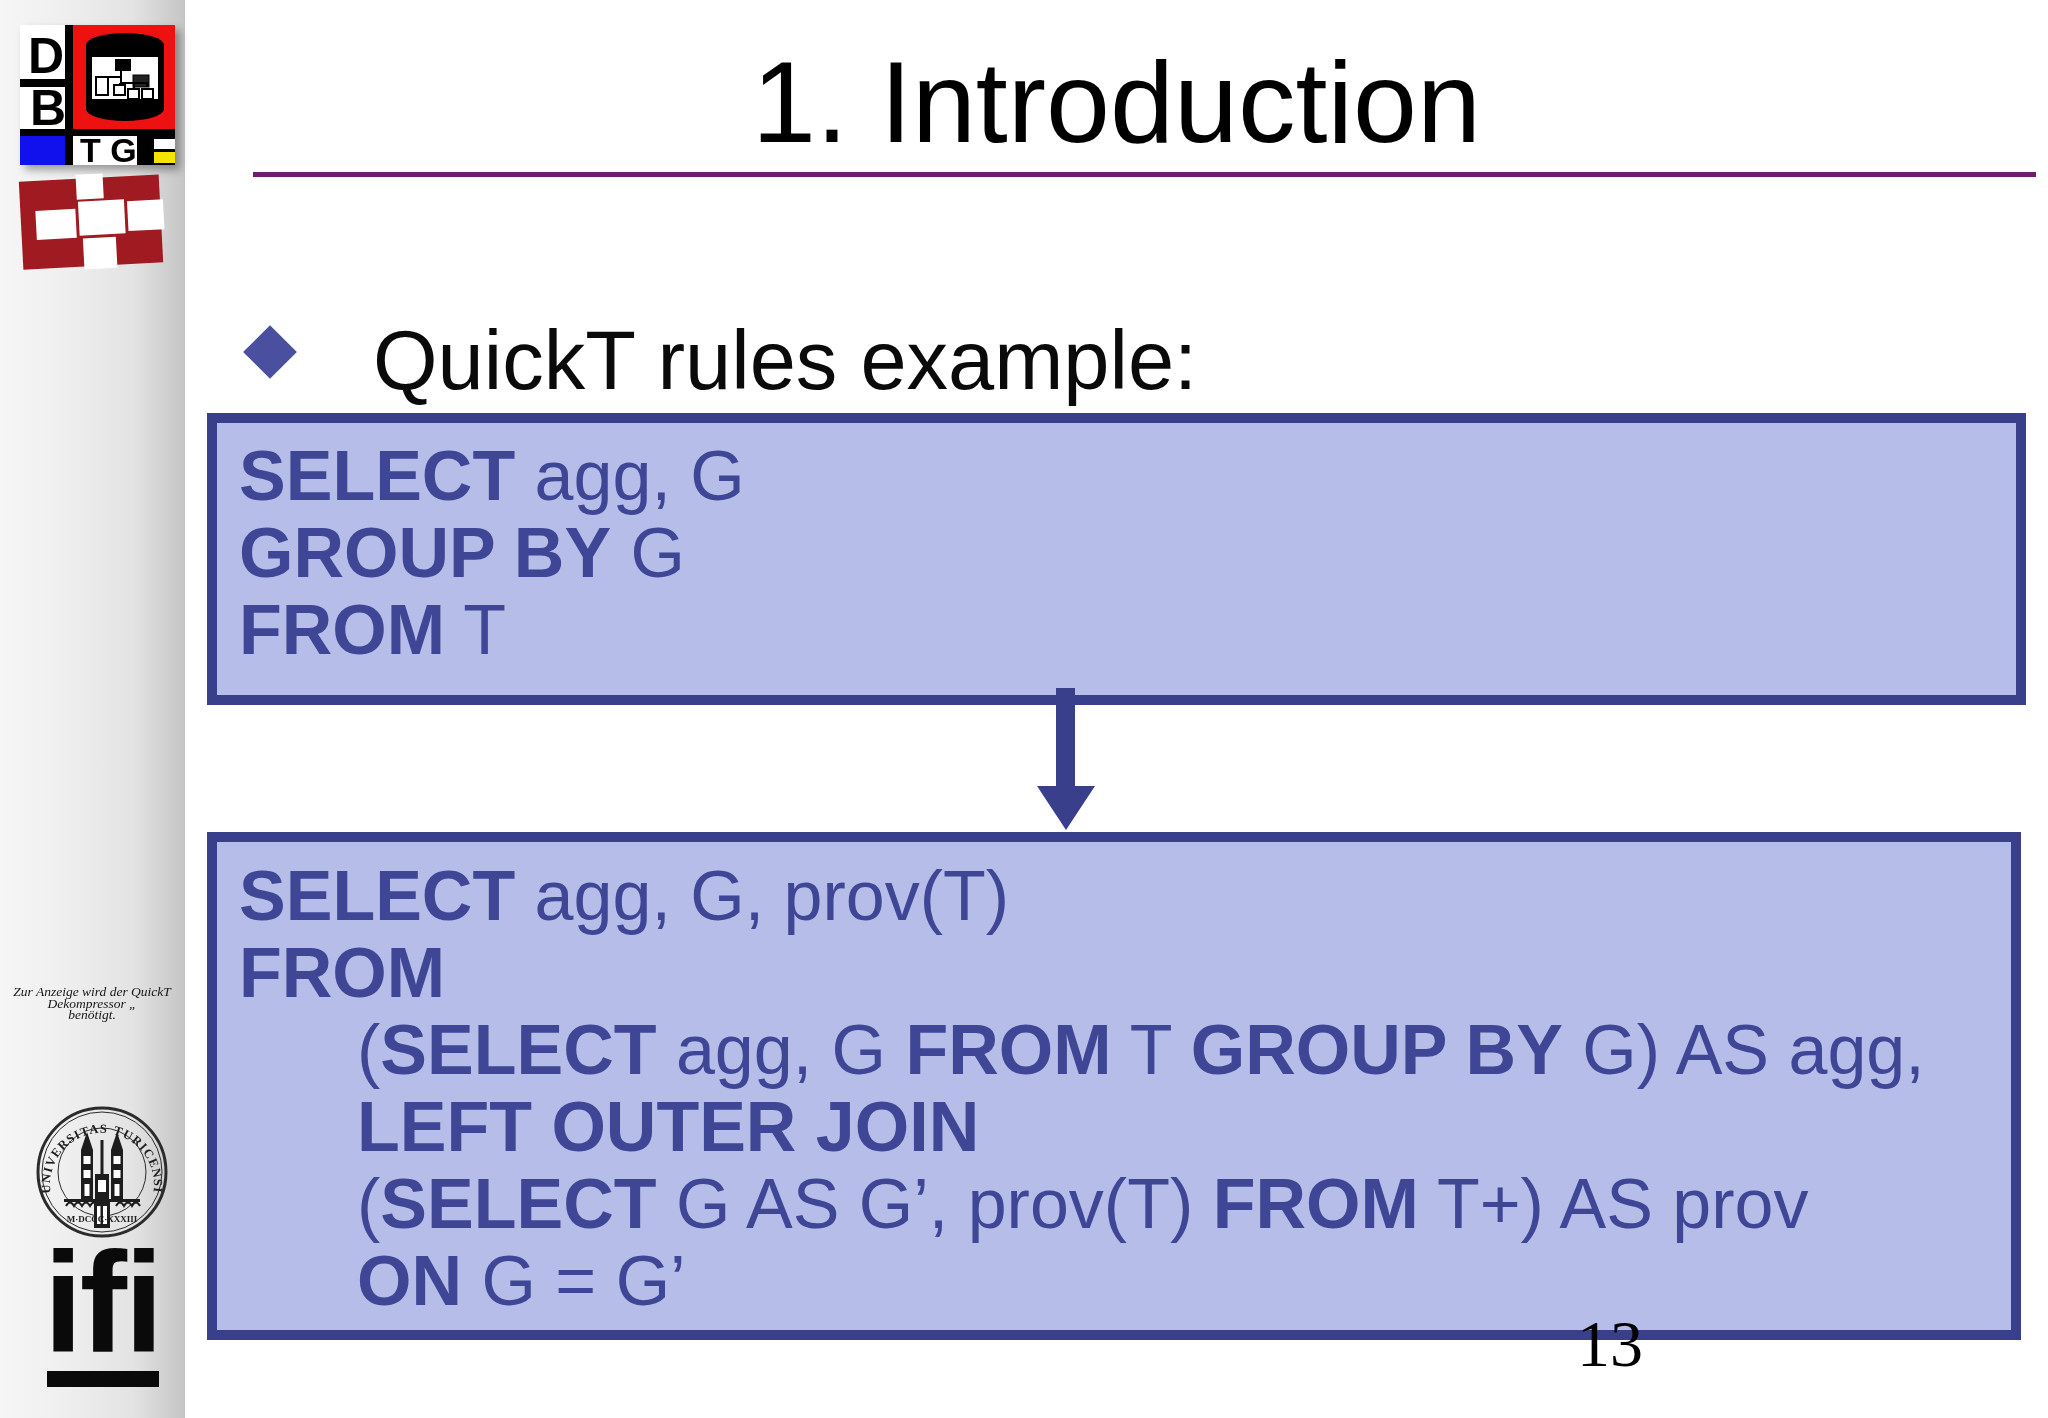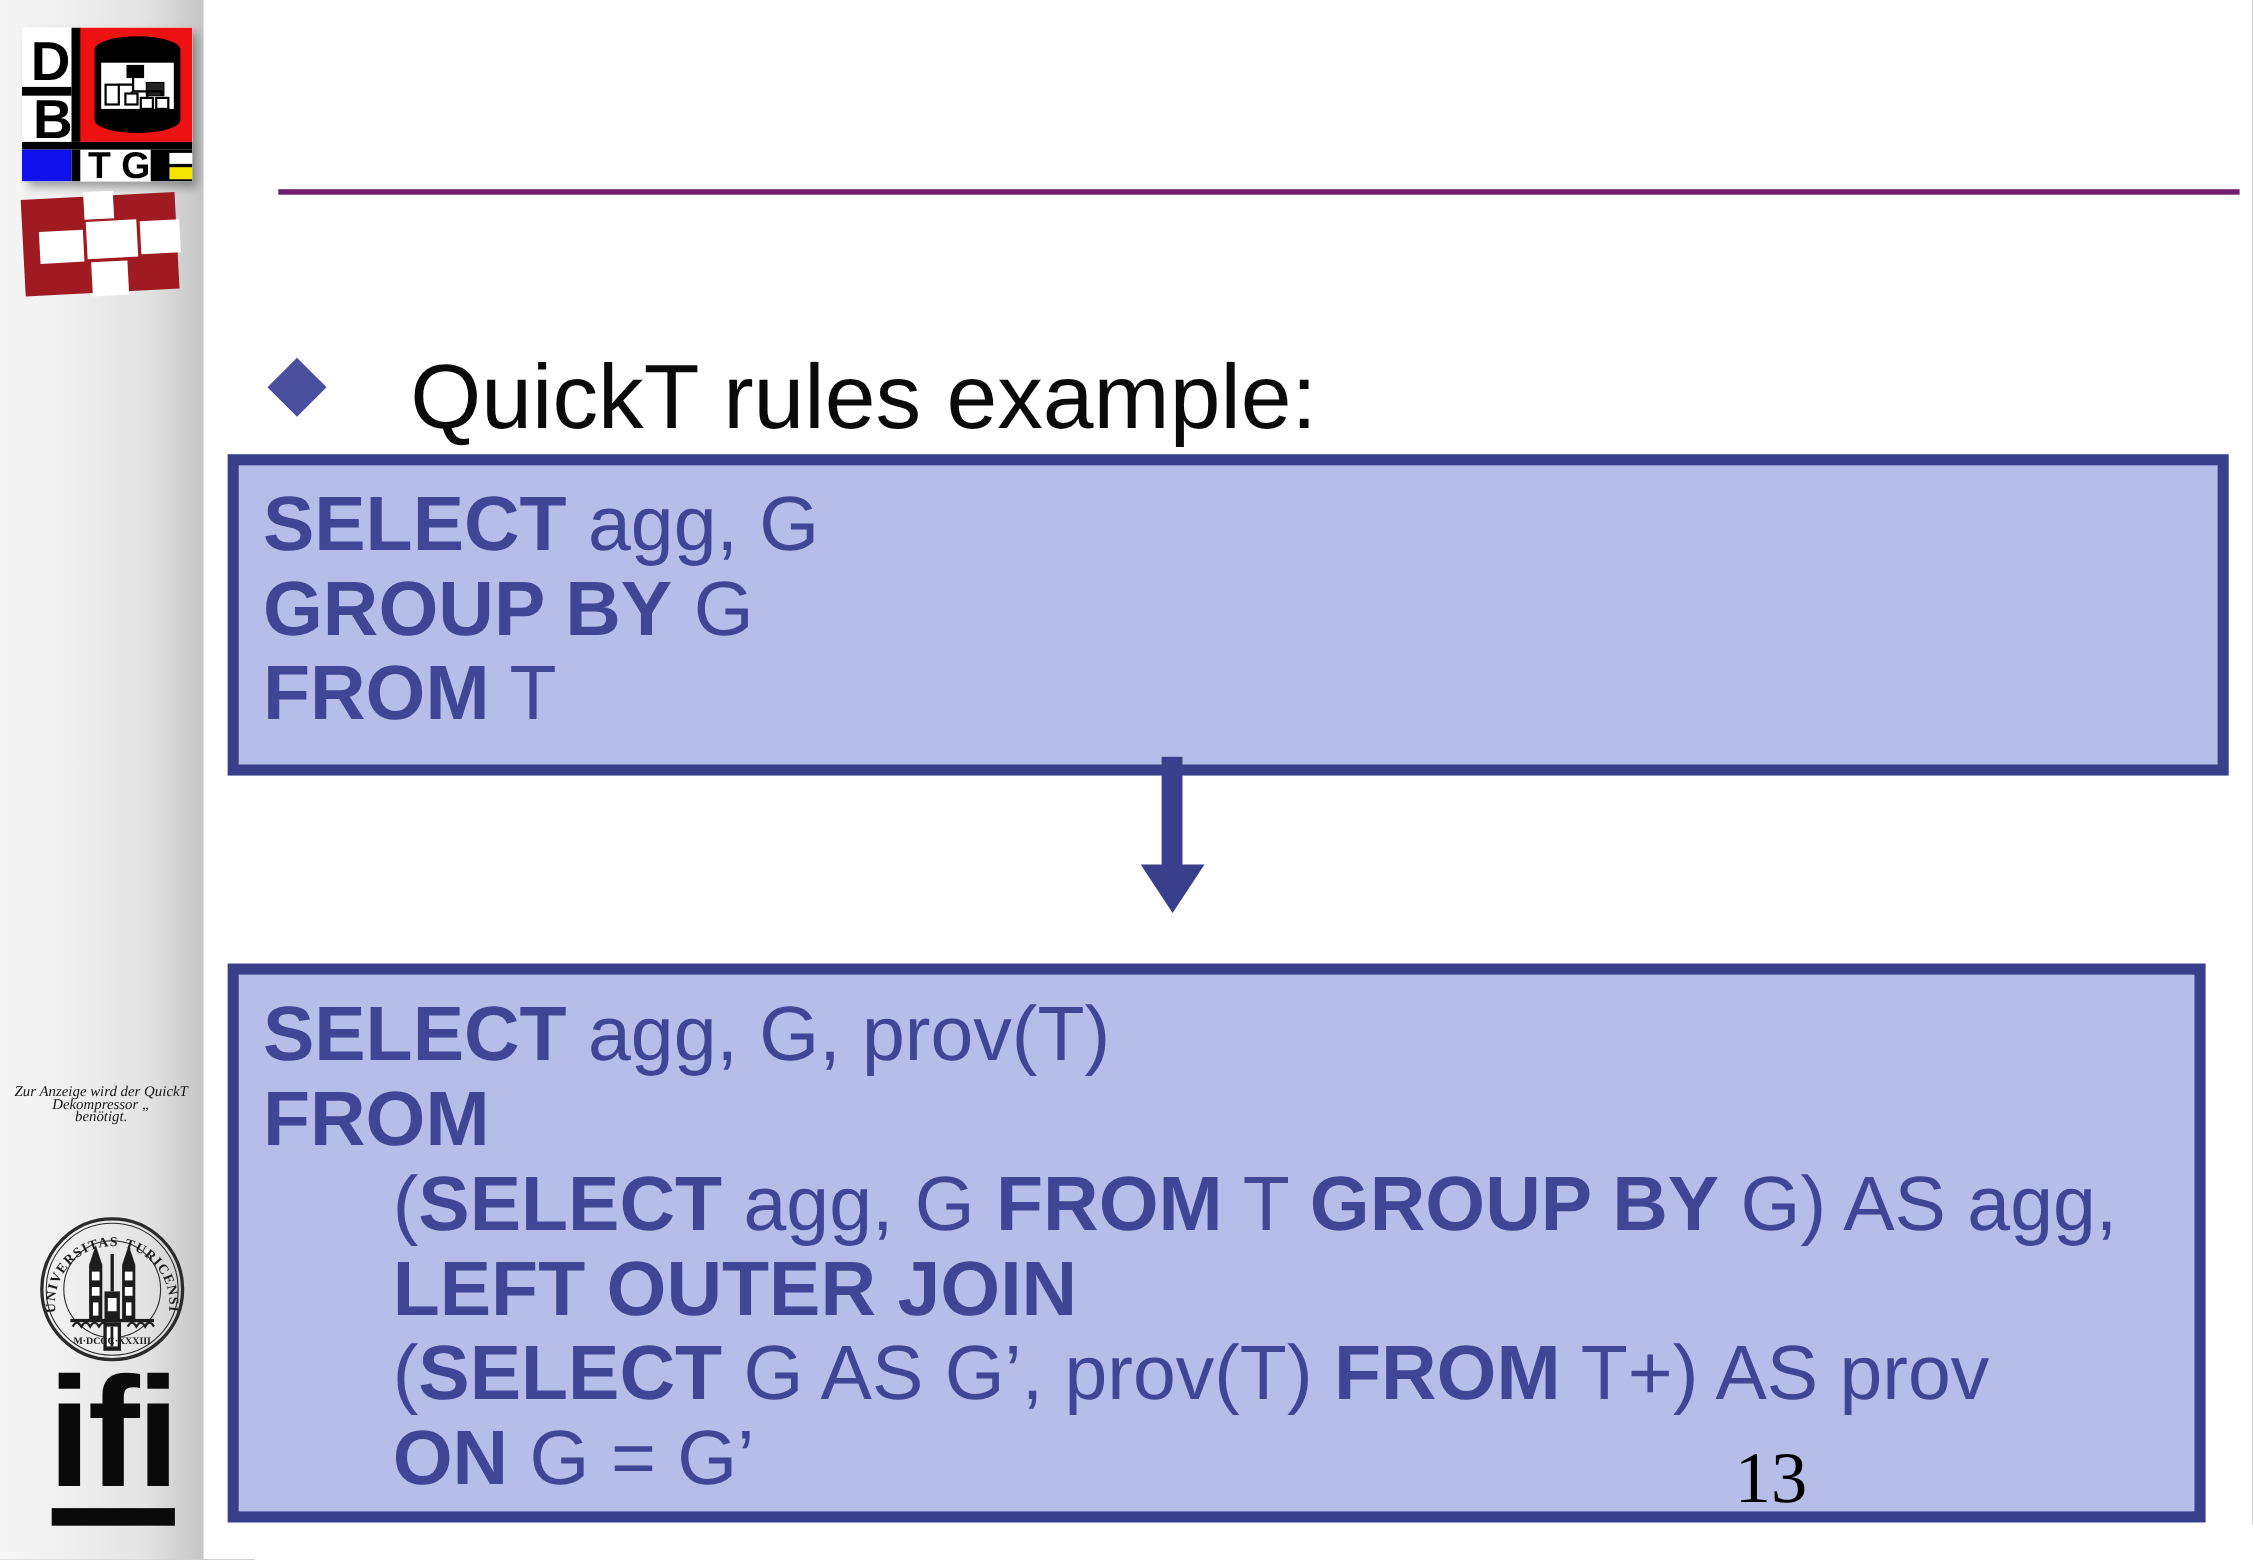--- a/index.html
+++ b/index.html
@@ -43,21 +43,21 @@
     position:absolute;left:373px;top:318px;font-size:83px;line-height:86px;color:#0a0a0a;
   }
   
   .sql-box{
     position:absolute;background:var(--boxfill,#b6bde8);
     border:10px solid var(--navy,#3a3f8c);
     color:var(--navytext,#3e4695);
     font-size:70px;line-height:77px;
   }
   .sql-box.box1{left:207px;top:413px;width:1761px;height:257px;padding:15px 16px 0 22px;}
-  .sql-box.box2{left:207px;top:876px;width:1756px;height:472px;padding:16px 0 0 22px;}
+  .sql-box.box2{left:207px;top:832px;width:1756px;height:472px;padding:16px 16px 0 22px;}
   .sql-line{white-space:nowrap;}
   .sql-line.indent{margin-left:118px;}
   .kw{font-weight:700;}
   
   .arrow-shaft{position:absolute;left:1056px;top:688px;width:19px;height:102px;background:var(--navy,#3a3f8c);}
   .arrow-head{
     position:absolute;left:1037px;top:786px;width:0;height:0;
     border-left:29px solid transparent;border-right:29px solid transparent;
     border-top:44px solid var(--navy,#3a3f8c);
   }
@@ -168,20 +168,21 @@
           <rect x="66.5" y="106" width="2.5" height="18" fill="#1d1d1d"></rect>
         </g>
         <text x="68" y="122" font-size="9" font-weight="bold" fill="#1d1d1d" text-anchor="middle">M·DCCC·XXXIII</text>
       </svg>
     </div>
 
     <div class="ifi">ifi</div>
     <div class="ifi-bar"></div>
   </div>
 
+  <div class="title">1. Introduction</div>
   <div class="title-rule"></div>
 
   <div class="bullet-diamond"></div>
   <div class="bullet-text">QuickT rules example:</div>
 
   <div class="sql-box box1">
       <div class="sql-line"><span class="kw">SELECT</span><span> agg, G</span></div>
       <div class="sql-line"><span class="kw">GROUP BY</span><span> G</span></div>
       <div class="sql-line"><span class="kw">FROM</span><span> T</span></div>
     </div>

